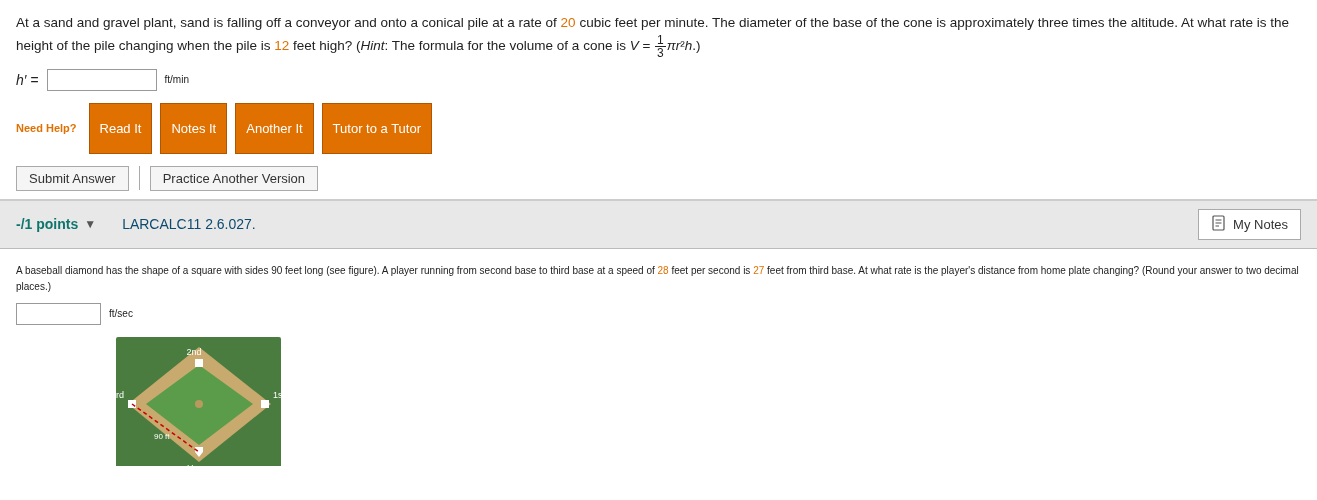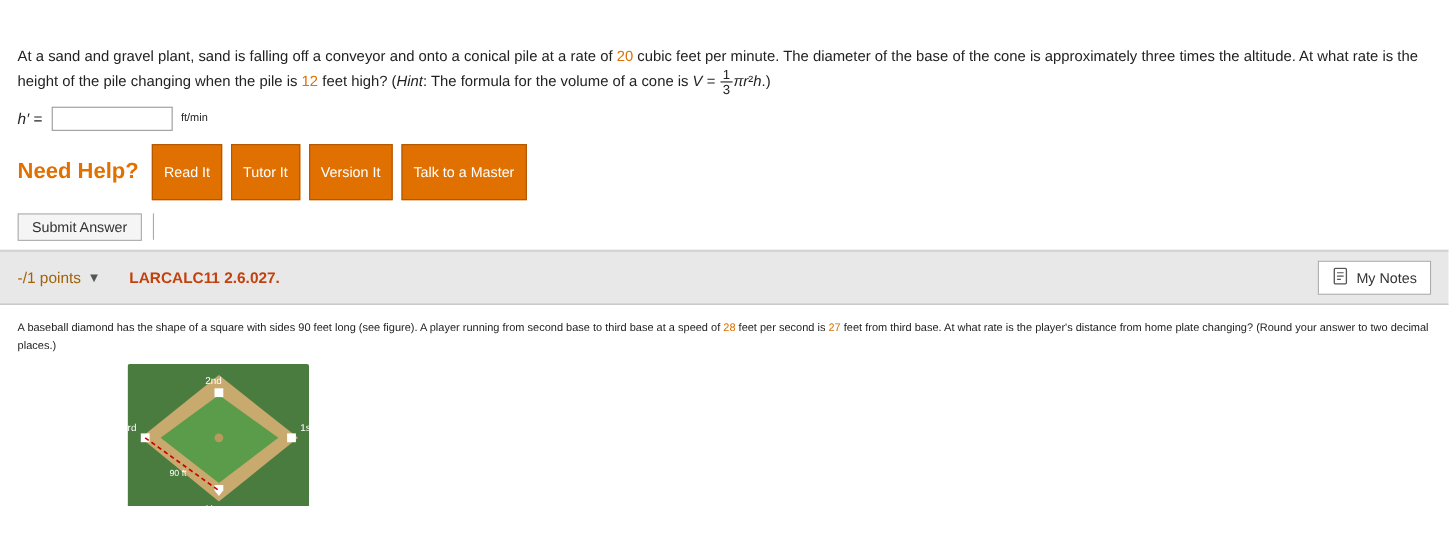--- a/index.html
+++ b/index.html
@@ -11,21 +11,20 @@
       width: 1317px;
     }
     .top-section {
       padding: 12px 16px 8px 16px;
       border-bottom: 1px solid #ccc;
     }
     .problem-text {
       font-size: 13.5px;
       line-height: 1.6;
       margin-bottom: 10px;
-      margin-top: 28px;
     }
     .highlight-orange { color: #e07000; font-weight: normal; }
     .answer-row {
       display: flex;
       align-items: center;
       gap: 8px;
       margin-bottom: 12px;
     }
     .answer-label {
       font-size: 14px;
@@ -43,21 +42,21 @@
     }
     .need-help-row {
       display: flex;
       align-items: center;
       gap: 8px;
       margin-bottom: 12px;
     }
     .need-help-label {
       color: #e07000;
       font-weight: bold;
-      font-size: 20px;
+      font-size: 11px;
       margin-right: 4px;
     }
     .help-btn {
       background: #e07000;
       color: #fff;
       border: 1px solid #b05500;
       padding: 17px 10px;
       font-size: 13px;
       cursor: pointer;
       font-weight: normal;
@@ -90,32 +89,32 @@
       padding: 8px 16px;
       border-bottom: 1px solid #bbb;
     }
     .points-left {
       display: flex;
       align-items: center;
       gap: 6px;
     }
     .points-label {
       font-size: 14px;
-      font-weight: normal;
-      color: #a16207;
+      font-weight: bold;
+      color: #0f766e;
     }
     .chevron-icon {
       font-size: 12px;
       color: #555;
       cursor: pointer;
     }
     .problem-id {
       font-size: 14px;
-      font-weight: bold;
-      color: #c2410c;
+      font-weight: normal;
+      color: #0c4a6e;
     }
     .my-notes-btn {
       display: flex;
       align-items: center;
       gap: 6px;
       border: 1px solid #aaa;
       background: #fff;
       padding: 5px 12px;
       font-size: 13px;
       cursor: pointer;
@@ -172,27 +171,28 @@
         </span><em>πr</em>²<em>h</em>.)</span>
   </div>
   <div class="answer-row">
     <span class="answer-label"><em>h</em>′ =</span>
     <input class="answer-input" type="text" style="">
     <span class="unit-label">ft/min</span>
   </div>
   <div class="need-help-row">
     <span class="need-help-label">Need Help?</span>
     <button class="help-btn">Read It</button>
-    <button class="help-btn">Tutor It</button>
-    <button class="help-btn">Version It</button>
-    <button class="help-btn">Talk to a Master</button>
+    <button class="help-btn">Notes It</button>
+    <button class="help-btn">Another It</button>
+    <button class="help-btn">Tutor to a Tutor</button>
   </div>
   <div class="action-row">
     <button class="action-btn">Submit Answer</button>
     <div style="width:1px;height:24px;background:#aaa;margin:0 4px;"></div>
+    <button class="action-btn">Practice Another Version</button>
   </div>
 </div>
 
 <div class="divider"></div>
 
 <div class="points-bar">
   <div class="points-left">
     <span class="points-label">-/1 points</span>
     <span class="chevron-icon">▼</span>
     <span style="margin-left:20px;" class="problem-id">LARCALC11 2.6.027.</span>
@@ -207,20 +207,24 @@
       </svg>
     </span>
     <span>My Notes</span>
   </button>
 </div>
 
 <div class="second-section">
   <div class="problem-text2">
     <span>A baseball diamond has the shape of a square with sides 90 feet long (see figure). A player running from second base to third base at a speed of </span><span class="highlight-orange">28</span><span> feet per second is </span><span class="highlight-orange">27</span><span> feet from third base. At what rate is the player's distance from home plate changing? (Round your answer to two decimal places.)</span>
   </div>
+  <div class="answer-row2">
+    <input class="answer-input2" type="text" style="">
+    <span class="unit-label">ft/sec</span>
+  </div>
   <div class="diamond-container">
     <svg width="165" height="135" viewBox="0 0 165 135" xmlns="http://www.w3.org/2000/svg">
 
       <rect x="0" y="0" width="165" height="135" fill="#4a7c3f" rx="2"></rect>
 
       <polygon points="83,10 155,67 83,125 12,67" fill="#c8a96e"></polygon>
 
       <polygon points="83,28 137,67 83,108 30,67" fill="#5a9c4a"></polygon>
 
       <rect x="79" y="22" width="8" height="8" fill="white"></rect>

